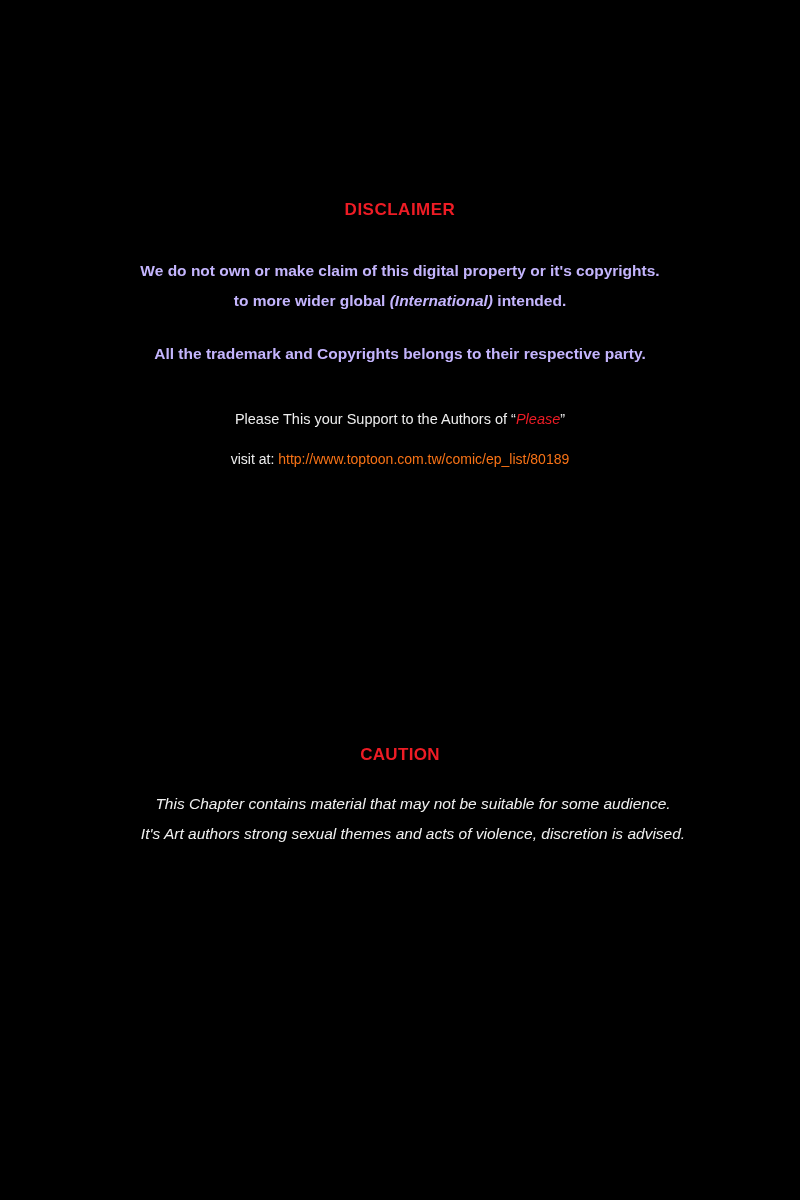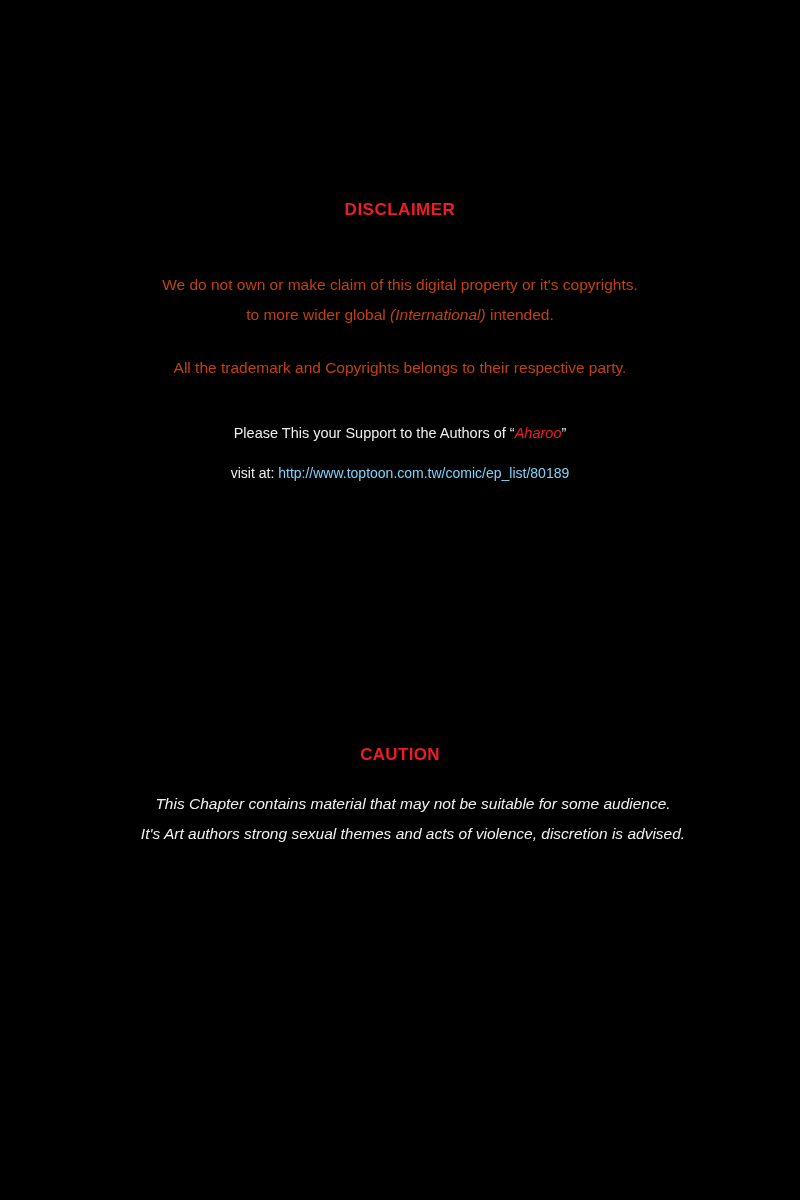--- a/index.html
+++ b/index.html
@@ -27,29 +27,29 @@
     top: 200px;
     left: 0;
     width: 800px;
     text-align: center;
   }
   .disclaimer-title {
     color: #ee1c25;
     font-weight: bold;
     font-size: 17px;
     letter-spacing: 0.5px;
-    margin: 0 0 50px 0;
+    margin: 0 0 36px 0;
     line-height: 1.2;
   }
   .para {
     font-size: 15.5px;
     line-height: 30px;
     margin: 0;
-    color: #c2410c;
-    font-weight: 400;
+    color: #c4b5fd;
+    font-weight: 700;
   }
   .para .ital {
     font-style: italic;
   }
   .gap-sm { height: 23px; }
   .gap-md { height: 22px; }
 
   .support-block {
     font-size: 14.5px;
     line-height: 26px;
@@ -59,21 +59,21 @@
     color: #ee1c25;
     font-style: italic;
   }
   .visit-line {
     font-size: 14px;
     line-height: 26px;
     margin-top: 14px;
     color: #eeeeee;
   }
   .link {
-    color: #7dd3fc;
+    color: #f97316;
     text-decoration: none;
   }
 
   .caution-block {
     position: absolute;
     top: 745px;
     left: 0;
     width: 800px;
     text-align: center;
   }
@@ -106,21 +106,21 @@
       <span>to more wider global </span><span class="ital">(International)</span><span> intended.</span>
     </p>
 
     <div class="gap-sm"></div>
 
     <p class="para">All the trademark and Copyrights belongs to their respective party.</p>
 
     <div class="gap-md"></div>
 
     <p class="support-block">
-      <span>Please This your Support to the Authors of “</span><span class="red-ital">Aharoo</span><span>”</span>
+      <span>Please This your Support to the Authors of “</span><span class="red-ital">Please</span><span>”</span>
     </p>
 
     <p class="visit-line">
       <span>visit at: </span><a class="link" href="#">http://www.toptoon.com.tw/comic/ep_list/80189</a>
     </p>
   </div>
 
   <div class="caution-block">
     <div class="caution-title">CAUTION</div>
     <p class="caution-line">This Chapter contains material that may not be suitable for some audience.</p>

